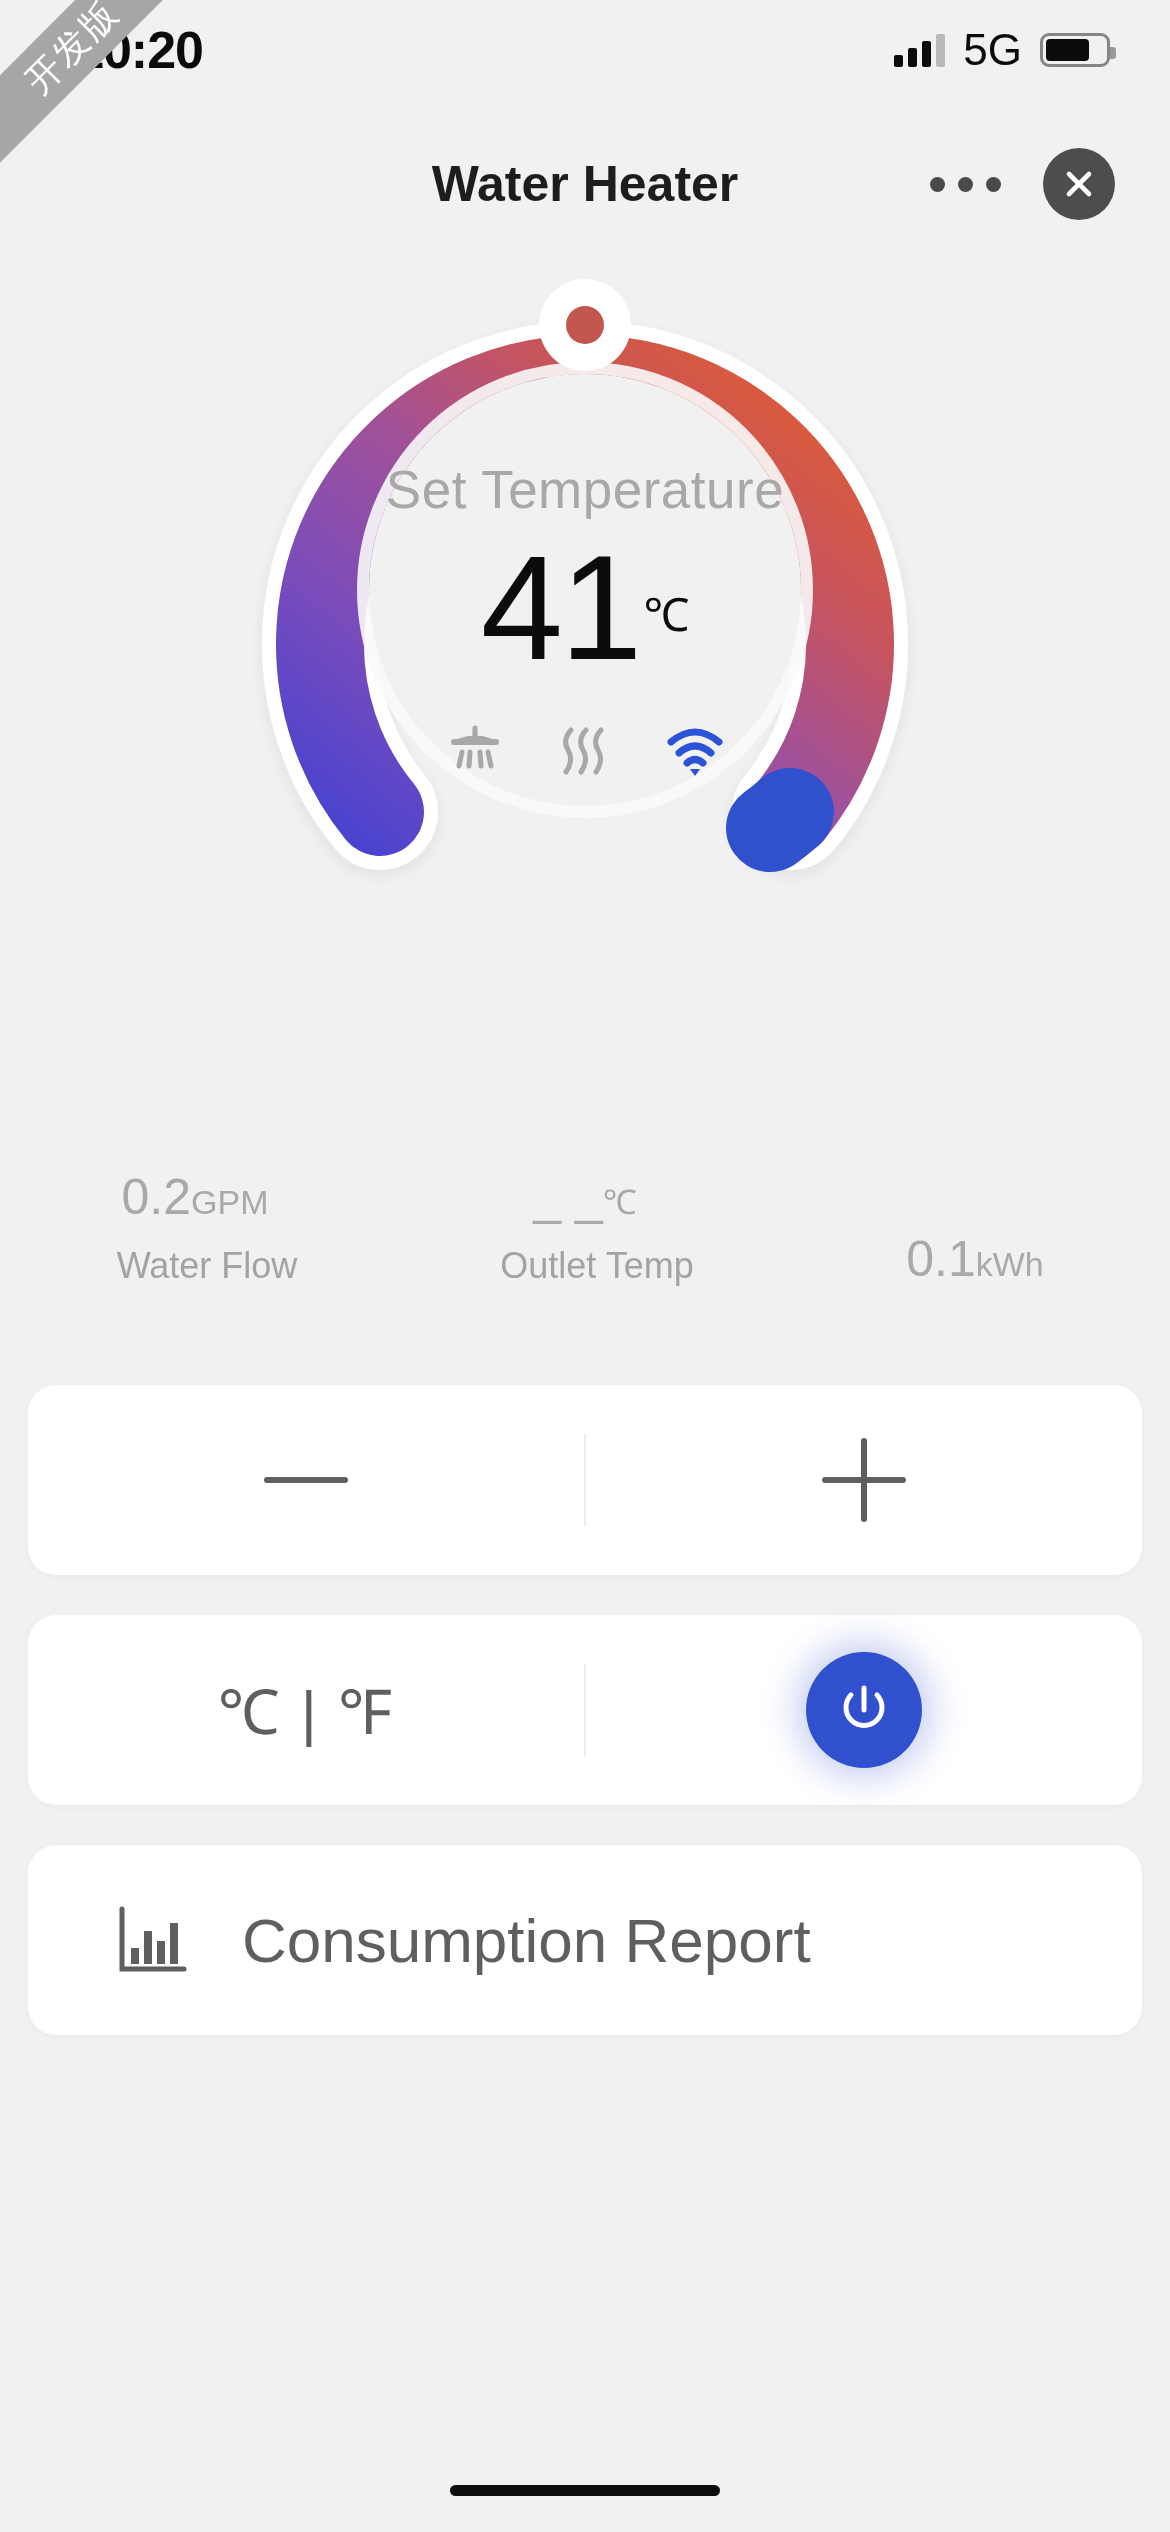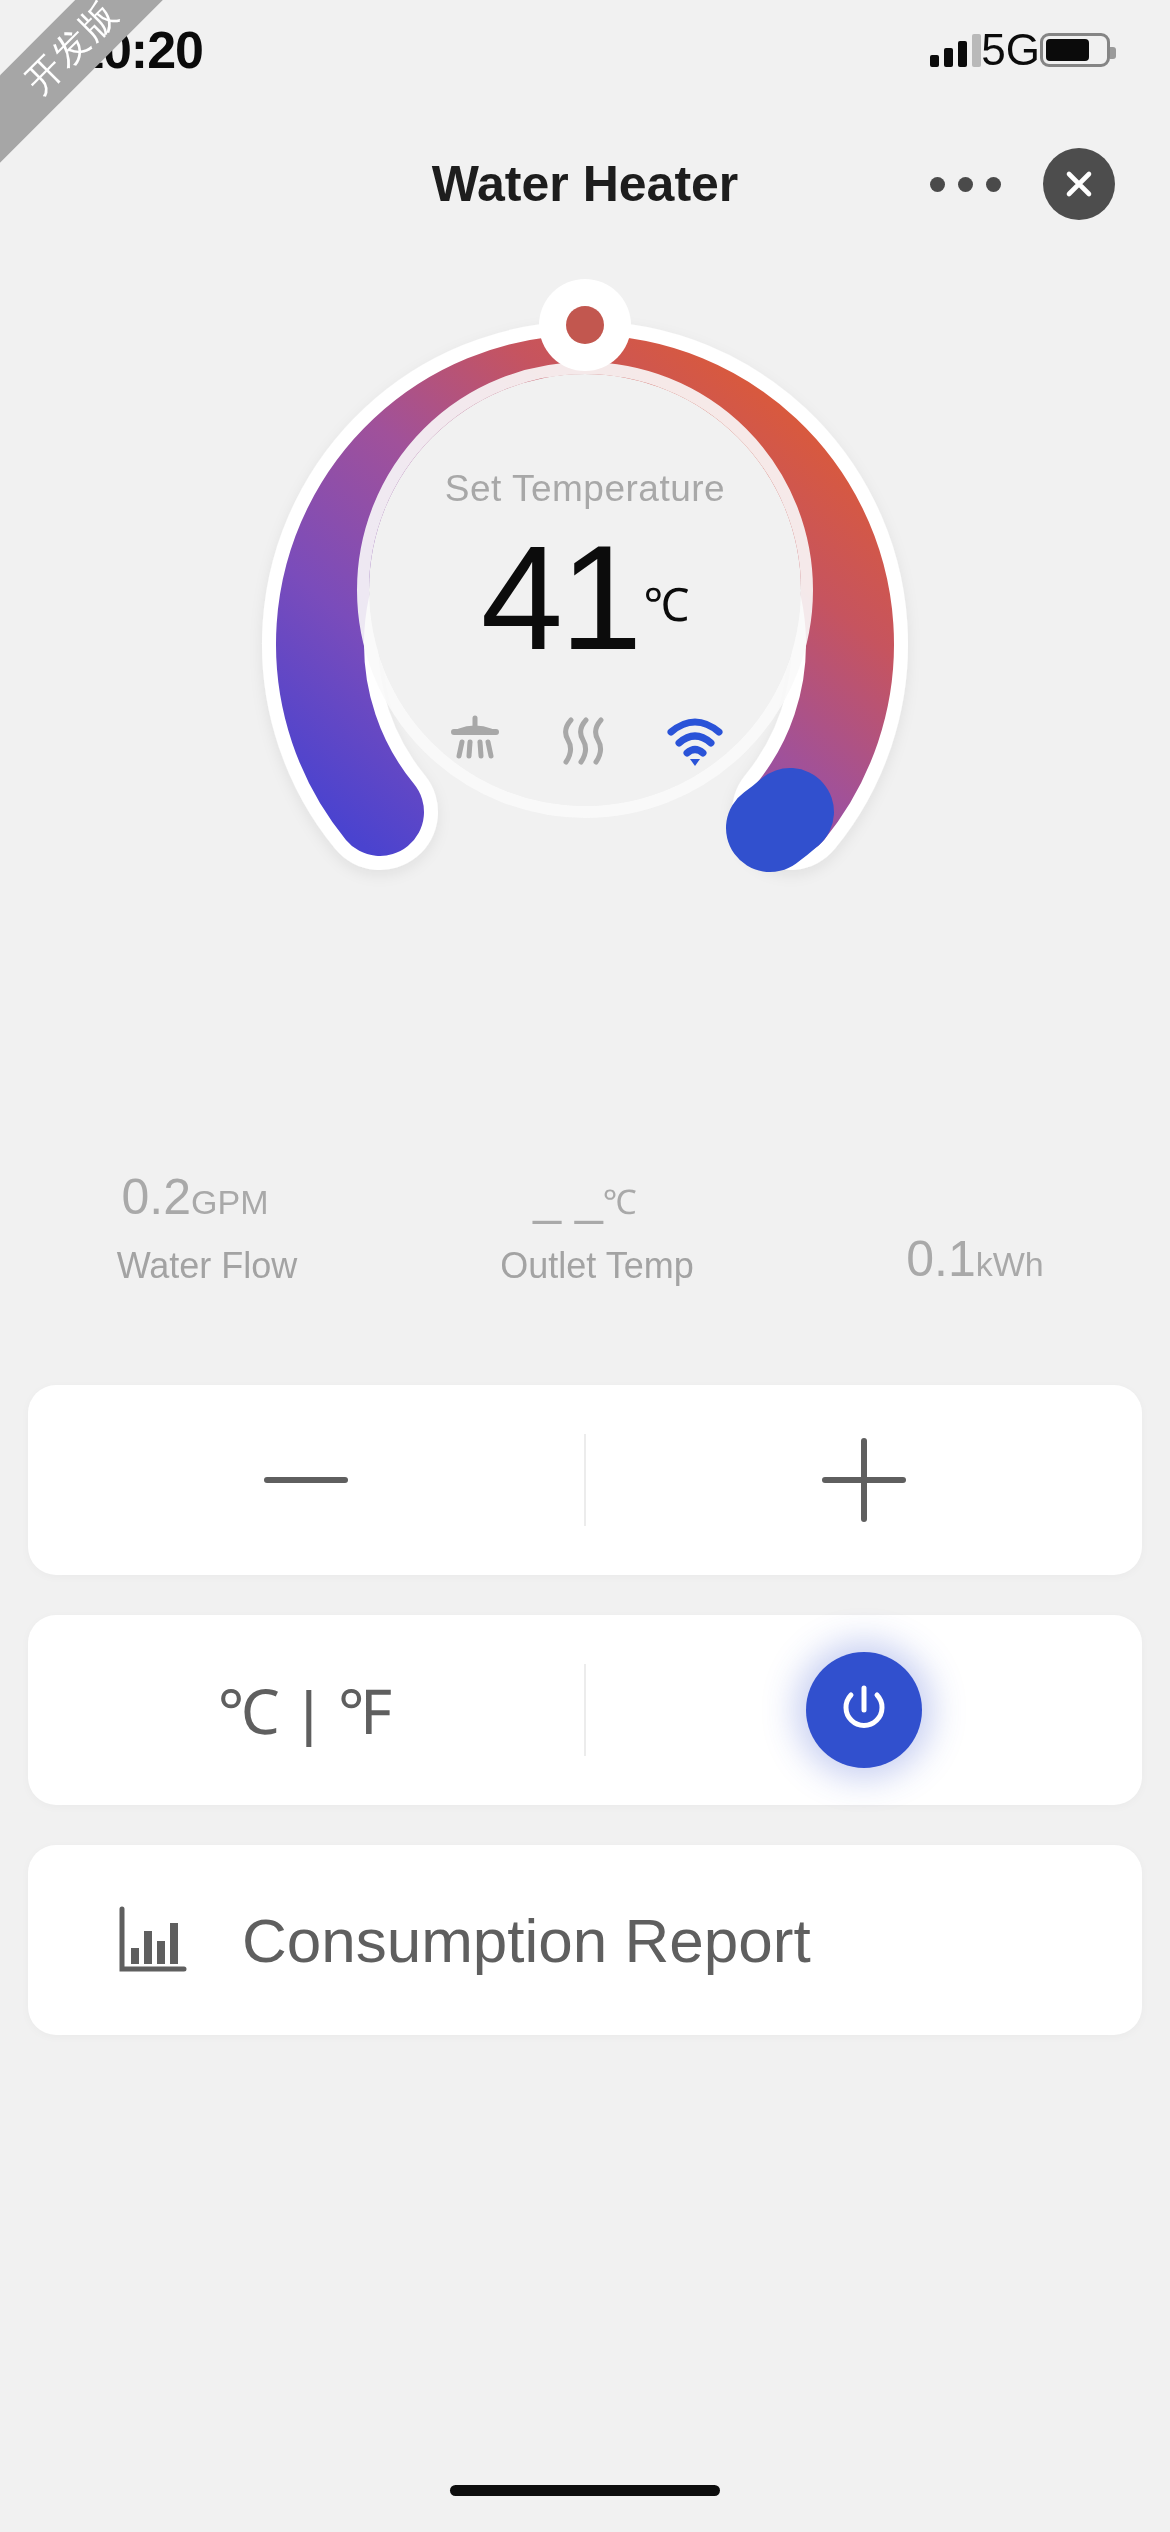--- a/index.html
+++ b/index.html
@@ -25,21 +25,21 @@
     font-family:"DejaVu Sans", sans-serif;
   }
 
   
   .statusbar {
     position:absolute; top:0; left:0; width:1170px; height:100px;
     display:flex; align-items:center; justify-content:space-between;
     padding:0 60px 0 75px;
   }
   .clock { font-size:52px; font-weight:700; color:#0b0b0b; letter-spacing:-1px; }
-  .status-right { display:flex; align-items:center; }
+  .status-right { display:flex; align-items:center; gap:18px; }
   .signal { display:flex; align-items:flex-end; gap:5px; height:34px; }
   .signal i { width:9px; background:#0b0b0b; border-radius:2px; display:block; }
   .signal i:nth-child(1){ height:12px; }
   .signal i:nth-child(2){ height:19px; }
   .signal i:nth-child(3){ height:26px; }
   .signal i:nth-child(4){ height:33px; background:#b9b9b9; }
   .net { font-size:44px; color:#0b0b0b; letter-spacing:0px; }
   .battery { position:relative; width:70px; height:34px; border:3px solid #858585;
              border-radius:9px; padding:3px; }
   .battery .fill { height:100%; width:74%; background:#0b0b0b; border-radius:4px; }
@@ -69,21 +69,21 @@
   .gauge-wrap {
     position:absolute; top:310px; left:50%; transform:translateX(-50%);
     width:620px; height:560px;
   }
   .gauge-svg { position:absolute; top:-110px; left:-50px; }
   .gauge-center {
     position:absolute; top:0; left:0; width:620px; height:560px;
     display:flex; flex-direction:column; align-items:center; justify-content:center;
     padding-top:60px;
   }
-  .set-temp-label { font-size:37px; color:#a8a8a8; letter-spacing:0.5px; }
+  .set-temp-label { font-size:53px; color:#a8a8a8; letter-spacing:0.5px; }
   .temp-row { display:flex; align-items:center; margin-top:14px; }
   .temp-value { font-size:148px; font-weight:400; color:#0c0c0c; line-height:1; letter-spacing:-3px; }
   .temp-unit { font-size:46px; color:#0c0c0c; margin-top:10px; margin-left:4px; }
 
   .icon-row { display:flex; align-items:center; gap:48px; margin-top:38px; }
 
   
   .stats {
     position:absolute; top:1170px; left:0; width:1170px;
     display:flex;

